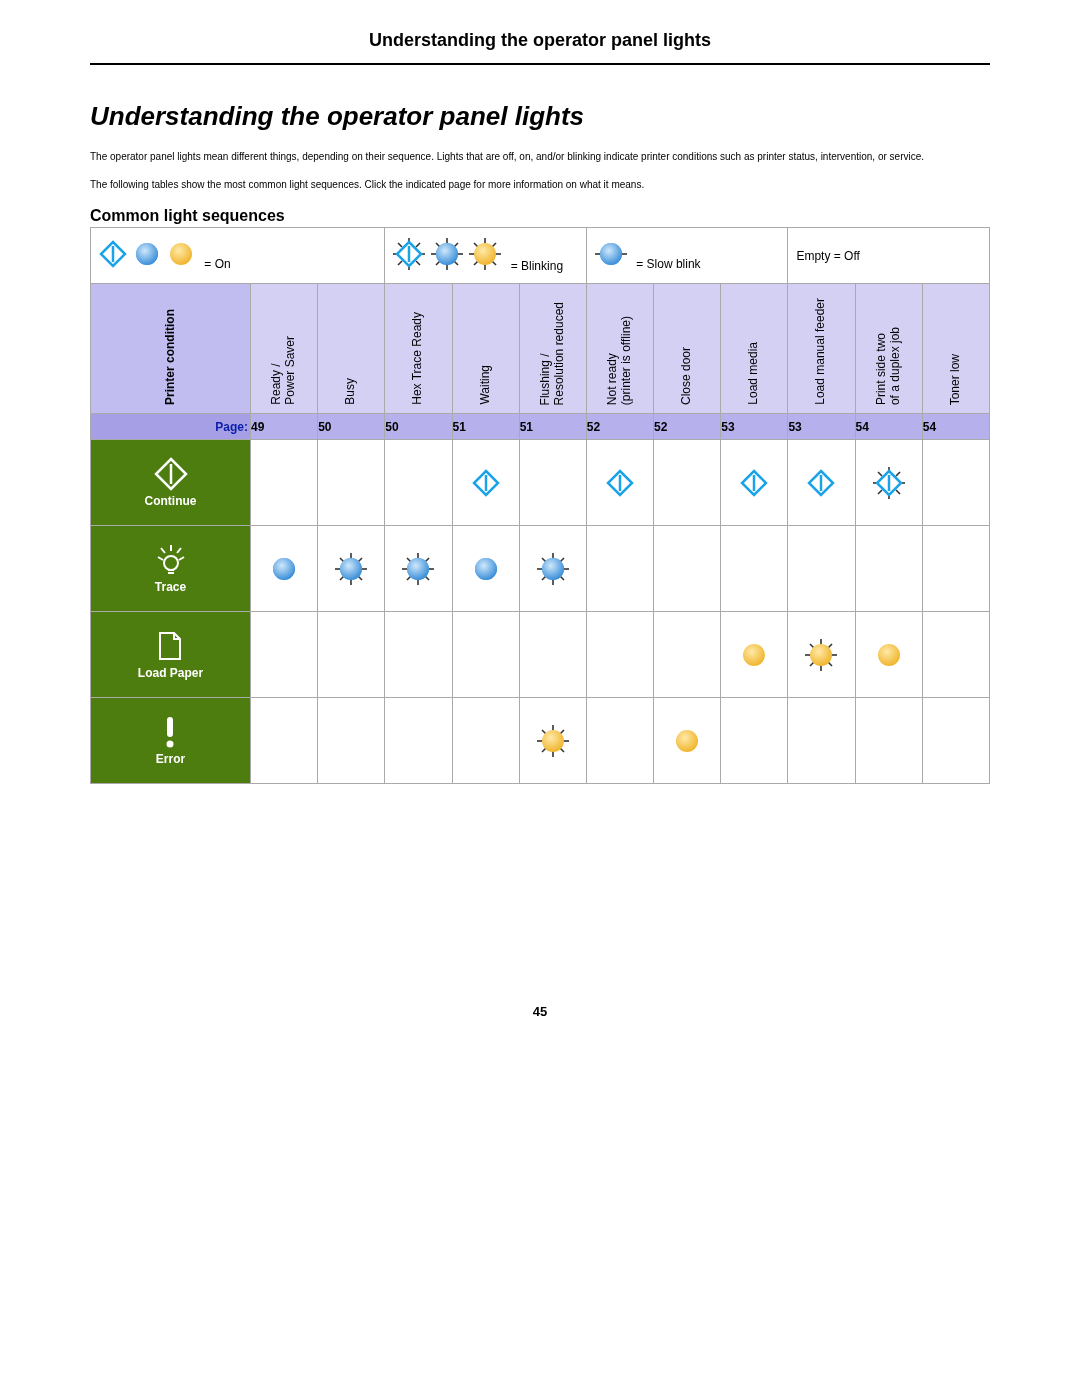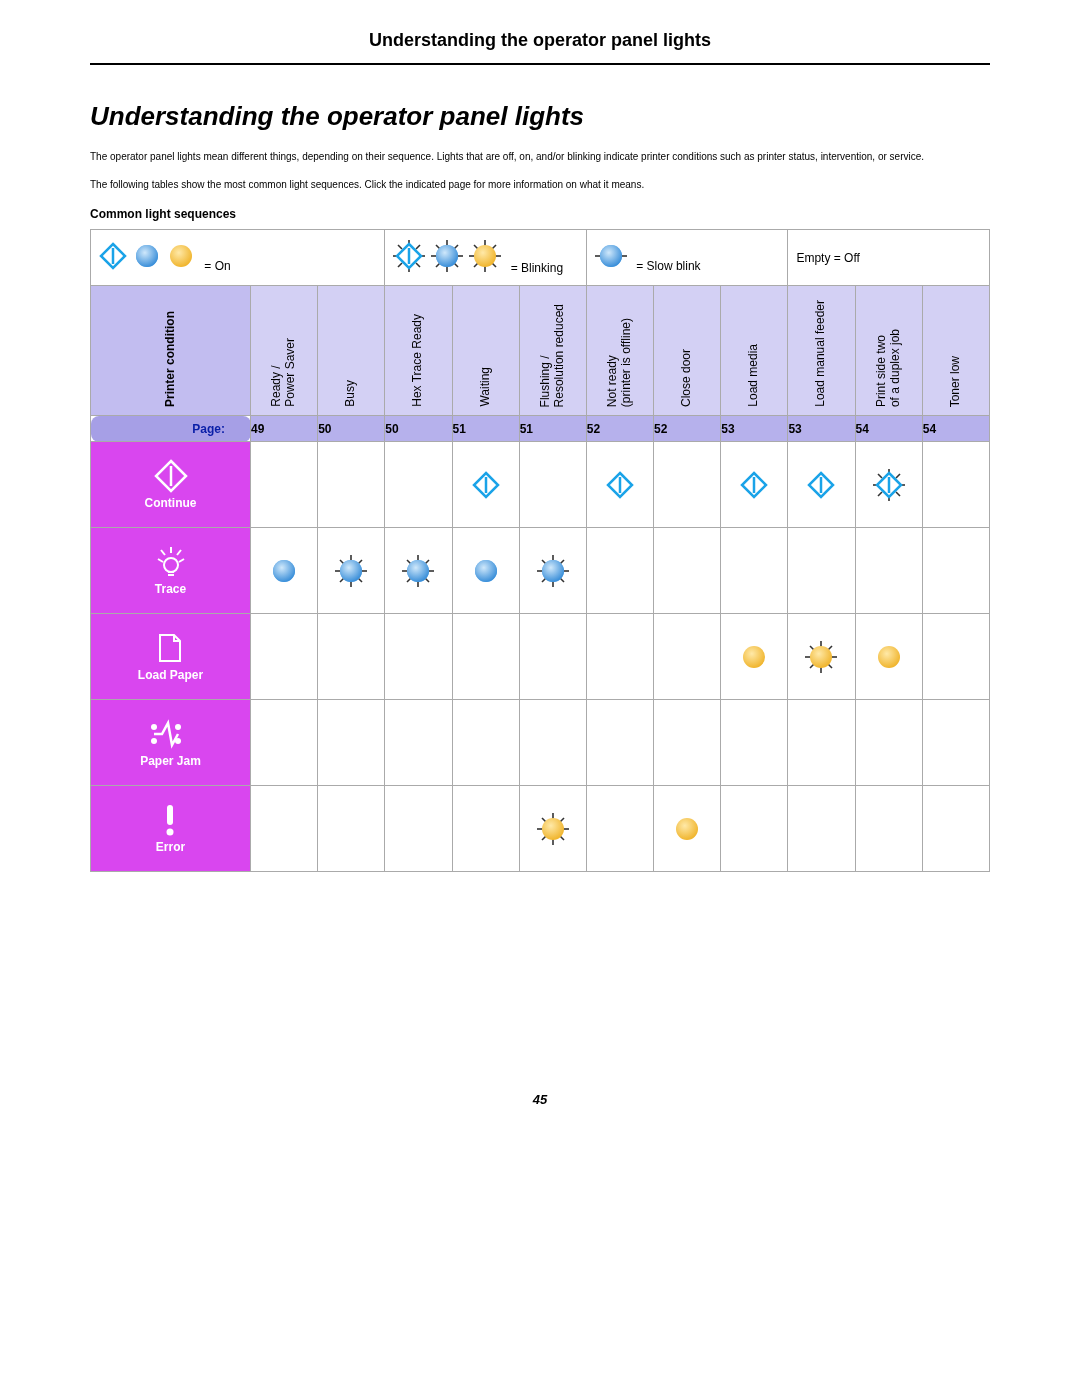--- a/index.html
+++ b/index.html
@@ -24,23 +24,23 @@
     font-size: 26px;
     margin-bottom: 18px;
   }
   .para {
     font-size: 10px;
     line-height: 1.35;
     margin-bottom: 14px;
   }
   .caption {
     font-weight: bold;
-    font-size: 12px;
+    font-size: 16px;
     margin-top: 16px;
-    margin-bottom: 8px;
+    margin-bottom: 2px;
   }
   table.grid {
     border-collapse: collapse;
     width: 100%;
     table-layout: fixed;
   }
   table.grid td, table.grid th {
     border: 1px solid #aaa;
     font-size: 12px;
     vertical-align: middle;
@@ -78,50 +78,48 @@
   
   .pagerow td {
     background: #b6b1ec;
     height: 26px;
     font-size: 12px;
     font-weight: bold;
   }
   .pagerow td.first {
     background: #a69fe6;
     text-align: right;
-    padding-right: 25px;
+    padding-right: 2px;
     color: #0a1fa8;
-    border-radius: 8px;
   }
   
   .staterow td {
     height: 86px;
     text-align: center;
     background: #fff;
   }
   .staterow td.label {
-    background: #d946ef;
+    background: #4d7c0f;
     color: #fff;
     font-weight: bold;
     font-size: 12px;
     text-align: center;
     position: relative;
   }
   .staterow td.label .rowicon {
     display: block;
     margin: 6px auto 4px auto;
   }
   .staterow td.label .rowtxt {
     display: block;
     line-height: 1.15;
     padding: 0 4px 6px 4px;
   }
   .footer-page {
     text-align: center;
-    font-style: italic;
     font-weight: bold;
     font-size: 13px;
     margin-top: 220px;
   }
   
   svg { display: inline-block; vertical-align: middle; }
   .cellicon { display: inline-block; }
 </style>
 </head>
 <body>
@@ -420,39 +418,20 @@
             <use href="#rays"></use>
             <use href="#ic-amber"></use>
           </svg></td>
         <td><svg class="cellicon" width="34" height="34" viewBox="-3 -3 34 34">
             <use href="#ic-amber"></use>
           </svg></td>
         <td></td>
       </tr>
       <tr class="staterow">
         <td class="label">
-          <svg class="rowicon" width="46" height="34" viewBox="0 0 46 34">
-            <use href="#row-jam"></use>
-          </svg>
-          <span class="rowtxt">Paper Jam</span>
-        </td>
-        <td></td>
-        <td></td>
-        <td></td>
-        <td></td>
-        <td></td>
-        <td></td>
-        <td></td>
-        <td></td>
-        <td></td>
-        <td></td>
-        <td></td>
-      </tr>
-      <tr class="staterow">
-        <td class="label">
           <svg class="rowicon" width="34" height="34" viewBox="0 0 34 34">
             <use href="#row-excl"></use>
           </svg>
           <span class="rowtxt">Error</span>
         </td>
         <td></td>
         <td></td>
         <td></td>
         <td></td>
         <td><svg class="cellicon" width="34" height="34" viewBox="-3 -3 34 34">

